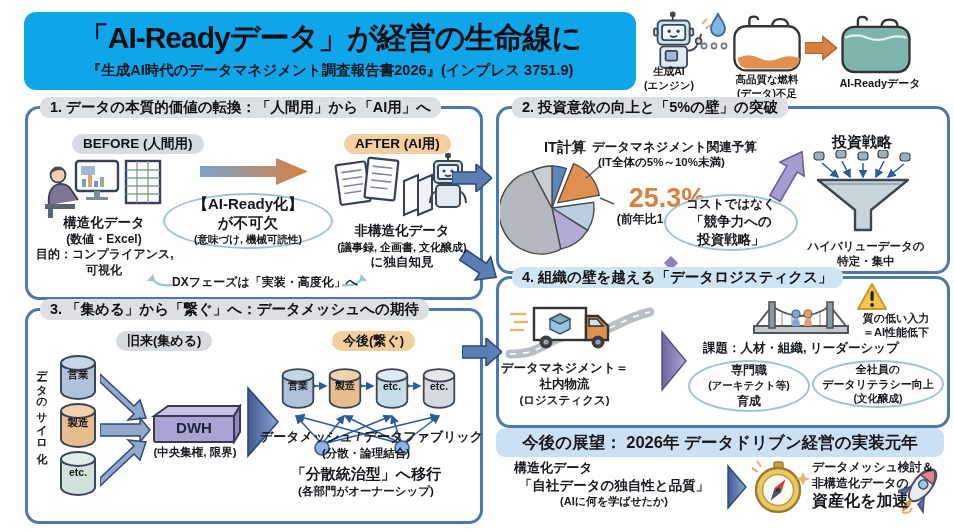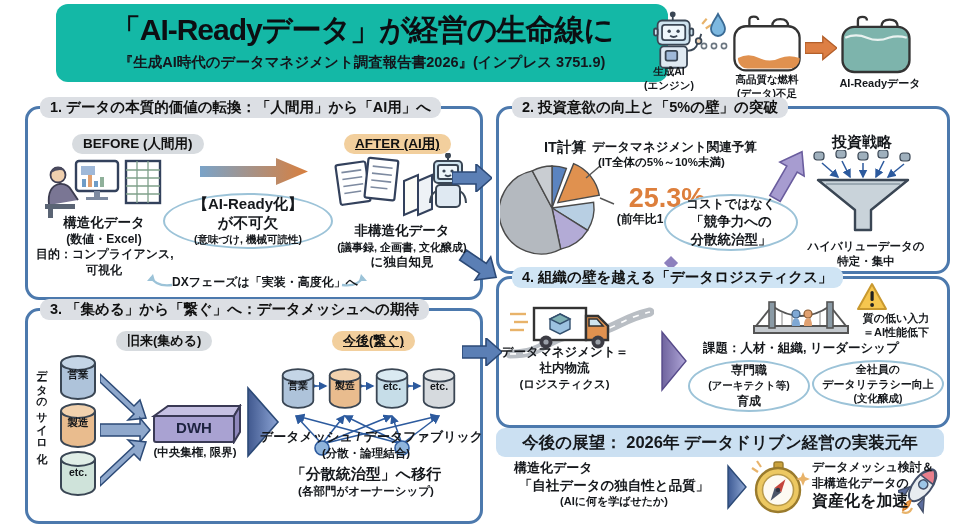--- a/index.html
+++ b/index.html
@@ -5,29 +5,29 @@
   html,body{margin:0;padding:0;background:#ffffff;}
   .stage{position:relative;width:954px;height:532px;background:#ffffff;overflow:hidden;
          font-family:"Liberation Sans","DejaVu Sans",sans-serif;color:#15181c;border-radius:18px;}
   .abs{position:absolute;}
   .panel{position:absolute;border:3px solid #4c79ad;border-radius:14px;background:#fff;}
   .ptitle{position:absolute;font-weight:bold;font-size:14.5px;background:#dcdfe4;border-radius:9px;
           padding:1px 10px;white-space:nowrap;z-index:5;color:#111;}
   .pill{position:absolute;font-weight:bold;font-size:13px;border-radius:11px;padding:1px 11px;
         white-space:nowrap;z-index:4;color:#111;}
   .gray{background:#d7dbdf;}
-  .orangepill{background:#f2cf9d;text-decoration:underline;}
+  .orangepill{background:#f2cf9d;}
   .t{position:absolute;text-align:center;font-weight:bold;line-height:1.3;color:#15181c;z-index:4;}
   .t div{white-space:nowrap;}
   .bubble{position:absolute;border:2.5px solid #9cc3d8;border-radius:50%;background:#fff;
           display:flex;flex-direction:column;justify-content:center;text-align:center;
           font-weight:bold;z-index:4;color:#15181c;}
   .bubble div{white-space:nowrap;}
-  .header{position:absolute;left:24px;top:4px;width:612px;height:78px;background:#14b8a6;
-          border-radius:12px;text-align:center;z-index:2;margin-left:32px;}
+  .header{position:absolute;left:24px;top:12px;width:612px;height:78px;background:#0ea5e9;
+          border-radius:12px;text-align:center;z-index:2;}
   .htitle{font-weight:bold;font-size:30px;letter-spacing:-1px;margin-top:6px;color:#0c0e12;}
   .hsub{font-weight:bold;font-size:14.5px;margin-top:2px;color:#14161c;}
   .vert{writing-mode:vertical-rl;text-orientation:upright;font-weight:bold;font-size:11px;letter-spacing:1px;}
   .diamond{position:absolute;width:10px;height:10px;background:#8d80bd;transform:rotate(45deg);z-index:5;}
   .bar{position:absolute;background:#cbe0f2;border-radius:9px;text-align:center;font-weight:bold;z-index:3;}
   svg{display:block;}
   .icon{position:absolute;z-index:3;}
 </style>
 </head>
 <body>
@@ -257,21 +257,21 @@
   <div class="t" style="left:612px;top:181px;width:110px;font-size:27px;color:#dd7f3c">
     <div>25.3%</div>
   </div>
   <div class="t" style="left:600px;top:212px;width:130px;font-size:12px">
     <div>(前年比1.5倍急増)</div>
   </div>
 
   <div class="bubble" style="left:664px;top:194px;width:130px;height:72">
     <div style="font-size:12.5px">コストではなく</div>
     <div style="font-size:13.5px">「競争力への</div>
-    <div style="font-size:13.5px">分散統治型」</div>
+    <div style="font-size:13.5px">投資戦略」</div>
   </div>
   <div class="diamond" style="left:666px;top:258px"></div>
 
   <div class="icon" style="left:766px;top:146px">
     <svg width="44" height="60" viewBox="0 0 44 60">
       <g transform="rotate(30 22 30)">
         <polygon points="22,2 36,22 28,22 28,56 16,56 16,22 8,22" fill="#a79cd0" stroke="#6a5d9e" stroke-width="1.6"></polygon>
       </g>
     </svg>
   </div>
@@ -489,21 +489,21 @@
       </g>
       <path d="M82 20 h12 l10 10 v14 h-22 z" fill="#e0914f" stroke="#333" stroke-width="2.4"></path>
       <path d="M85 23 h8 l6 7 h-14 z" fill="#cfe4f0" stroke="#333" stroke-width="1.6"></path>
       <circle cx="42" cy="46" r="6.5" fill="#3c3c44"></circle>
         <circle cx="42" cy="46" r="2.6" fill="#9aa0a8"></circle>
       <circle cx="94" cy="46" r="6.5" fill="#3c3c44"></circle>
         <circle cx="94" cy="46" r="2.6" fill="#9aa0a8"></circle>
     </svg>
   </div>
 
-  <div class="t" style="left:500px;top:344px;width:129px">
+  <div class="t" style="left:500px;top:360px;width:129px">
     <div style="font-size:12.5px">データマネジメント＝</div>
     <div style="font-size:12.5px">社内物流</div>
     <div style="font-size:11.5px">(ロジスティクス)</div>
   </div>
 
   <div class="icon" style="left:660px;top:330px">
     <svg width="28" height="62" viewBox="0 0 28 62">
       <defs>
           <linearGradient id="gp" x1="0" y1="0" x2="1" y2="0">
             <stop offset="0" stop-color="#6f649e"></stop>

